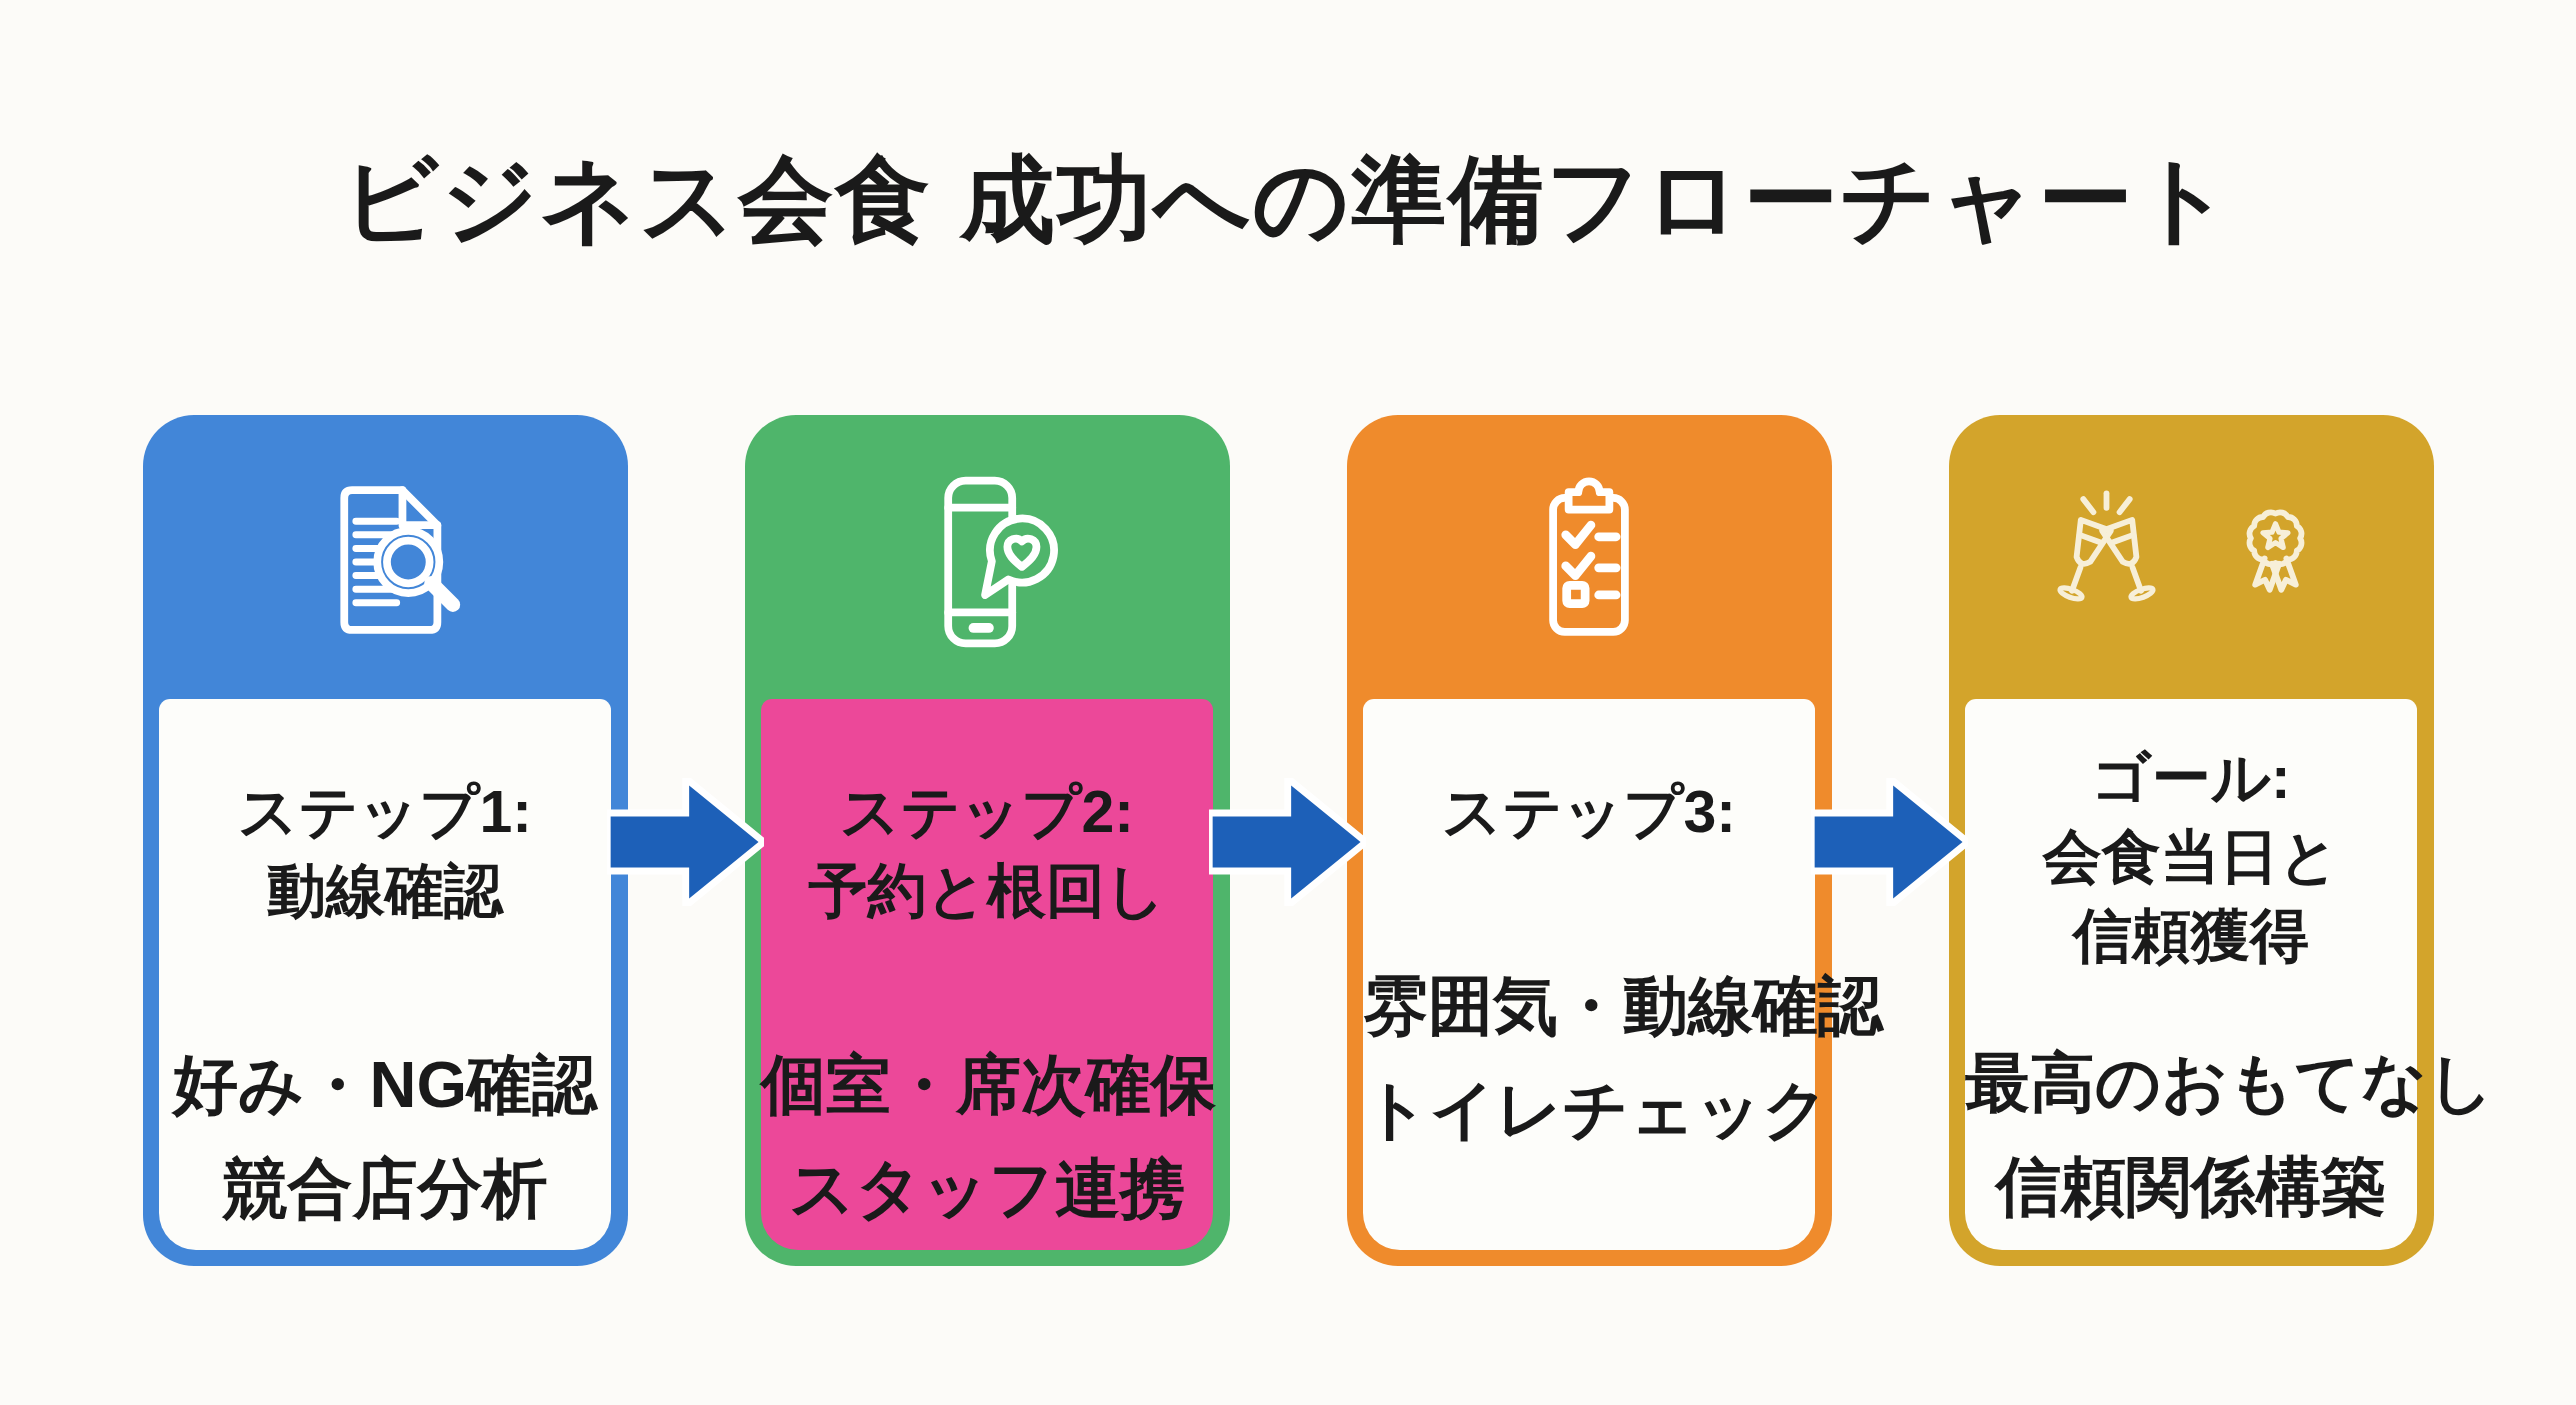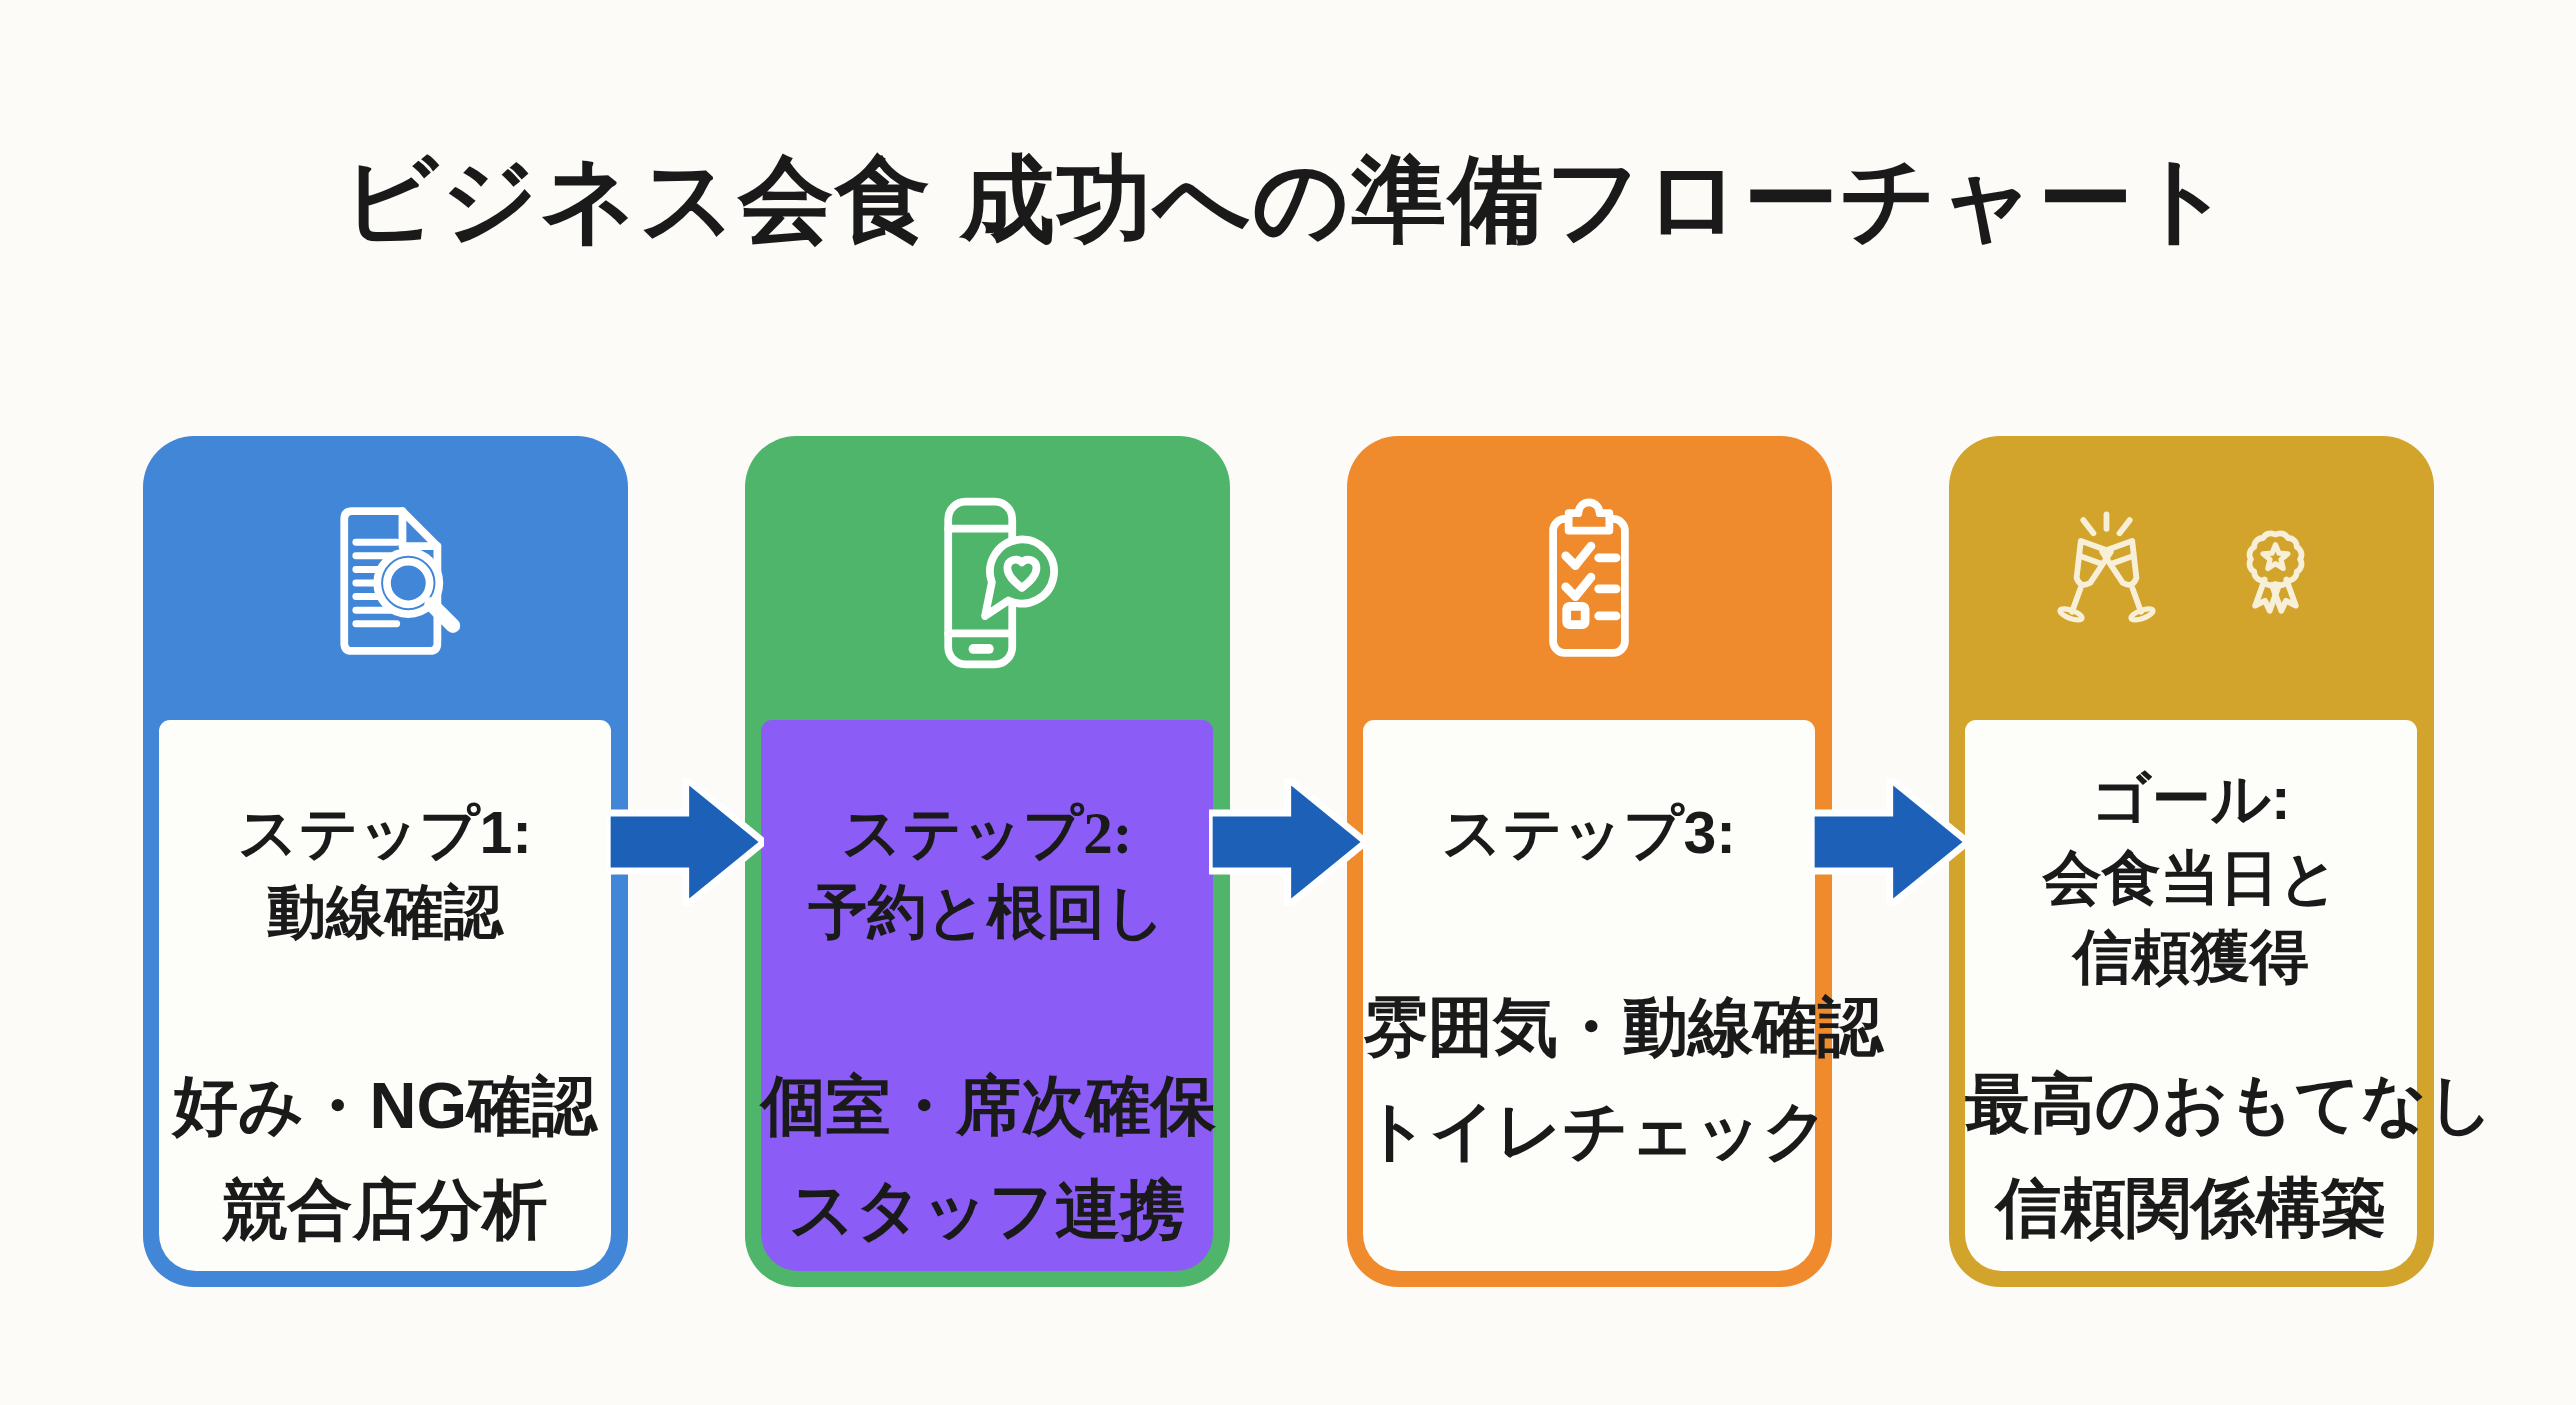--- a/index.html
+++ b/index.html
@@ -15,21 +15,21 @@
     top: 137px; left: 0; width: 100%;
     text-align: center;
     font-size: 95px;
     font-weight: 800;
     letter-spacing: 1.8px;
     white-space: nowrap;
   }
 
   .cards-row {
     position: absolute;
-    top: 436px; left: 0; width: 100%;
+    top: 415px; left: 0; width: 100%;
     display: flex;
     justify-content: center;
     gap: 117px;
   }
 
   .step-card {
     position: relative;
     width: 485px;
     height: 851px;
     border-radius: 51px;
@@ -132,21 +132,21 @@
       <div class="card-header">
         <svg class="icon icon-main" viewBox="0 0 100 100">
           <rect x="30" y="8" width="33" height="84" rx="9" stroke-width="4"></rect>
           <path d="M30 22 H63" stroke-width="4"></path>
           <path d="M30 76 H63" stroke-width="4"></path>
           <path d="M43 84 H51" stroke-width="5"></path>
           <path class="fill-accent" d="M49 67 L52.5 49.6 A16.5 16.5 0 1 1 61 59 Z" stroke-width="4"></path>
           <path d="M68 52.5 C63.5 49 60.5 46 60.5 42.2 A4.3 4.3 0 0 1 68 39.4 A4.3 4.3 0 0 1 75.5 42.2 C75.5 46 72.5 49 68 52.5 Z" stroke-width="4"></path>
         </svg>
       </div>
-      <div class="card-panel" style="background-color: #8b5cf6; font-family: Liberation Serif, serif;">
+      <div class="card-panel" style="background-color: #ec4899;">
         <div class="step-title">
           <div>ステップ2:</div>
           <div>予約と根回し</div>
         </div>
         <div class="step-details">
           <div>個室・席次確保</div>
           <div>スタッフ連携</div>
         </div>
       </div>
     </section>

